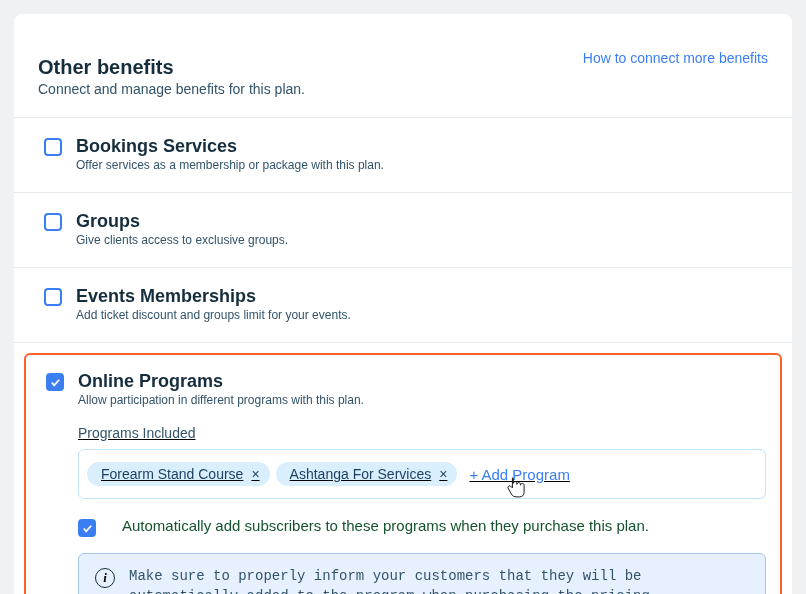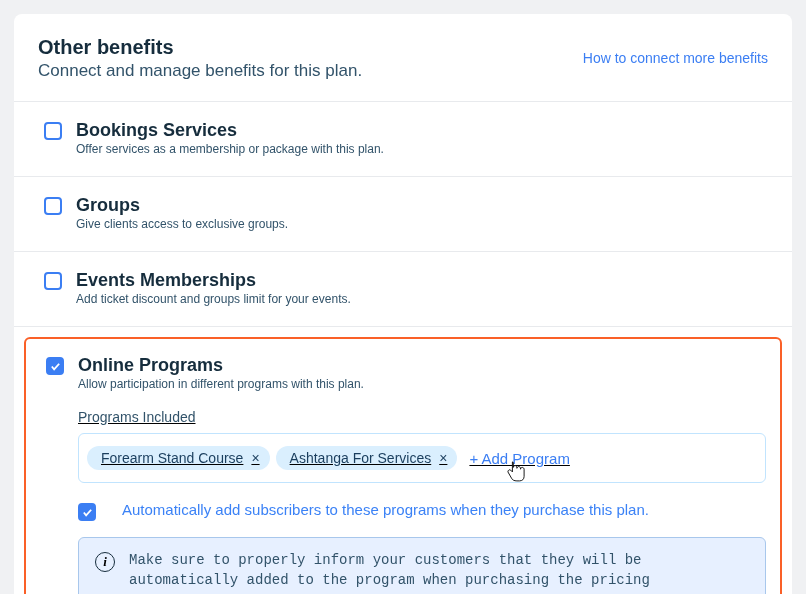--- a/index.html
+++ b/index.html
@@ -20,29 +20,30 @@
       overflow: hidden;
     }
     .header {
       display: flex;
       justify-content: space-between;
       align-items: flex-start;
       padding: 22px 24px 20px 24px;
     }
     .header-left {
       flex: 1;
+      margin-top: 20px;
     }
     .header-title {
       font-size: 20px;
       font-weight: 700;
       color: #162d3d;
       margin-bottom: 2px;
     }
     .header-sub {
-      font-size: 17px;
+      font-size: 14px;
       color: #32536a;
     }
     .header-link {
       font-size: 14px;
       color: #3b7ef3;
       cursor: pointer;
       margin-top: 14px;
       padding-left: 35px;
     }
     .benefit-row {
@@ -139,21 +140,21 @@
       margin-left: 6px;
     }
     .auto-row {
       display: flex;
       align-items: flex-start;
       margin-top: 18px;
       gap: 12px;
     }
     .auto-label {
       font-size: 15px;
-      color: #3b82f6;
+      color: #14532d;
     }
     .info-banner {
       background: #e7f0ff;
       border: 1px solid #a8c7ec;
       border-radius: 6px;
       padding: 12px 16px;
       margin-top: 16px;
       display: flex;
       align-items: flex-start;
       gap: 14px;

